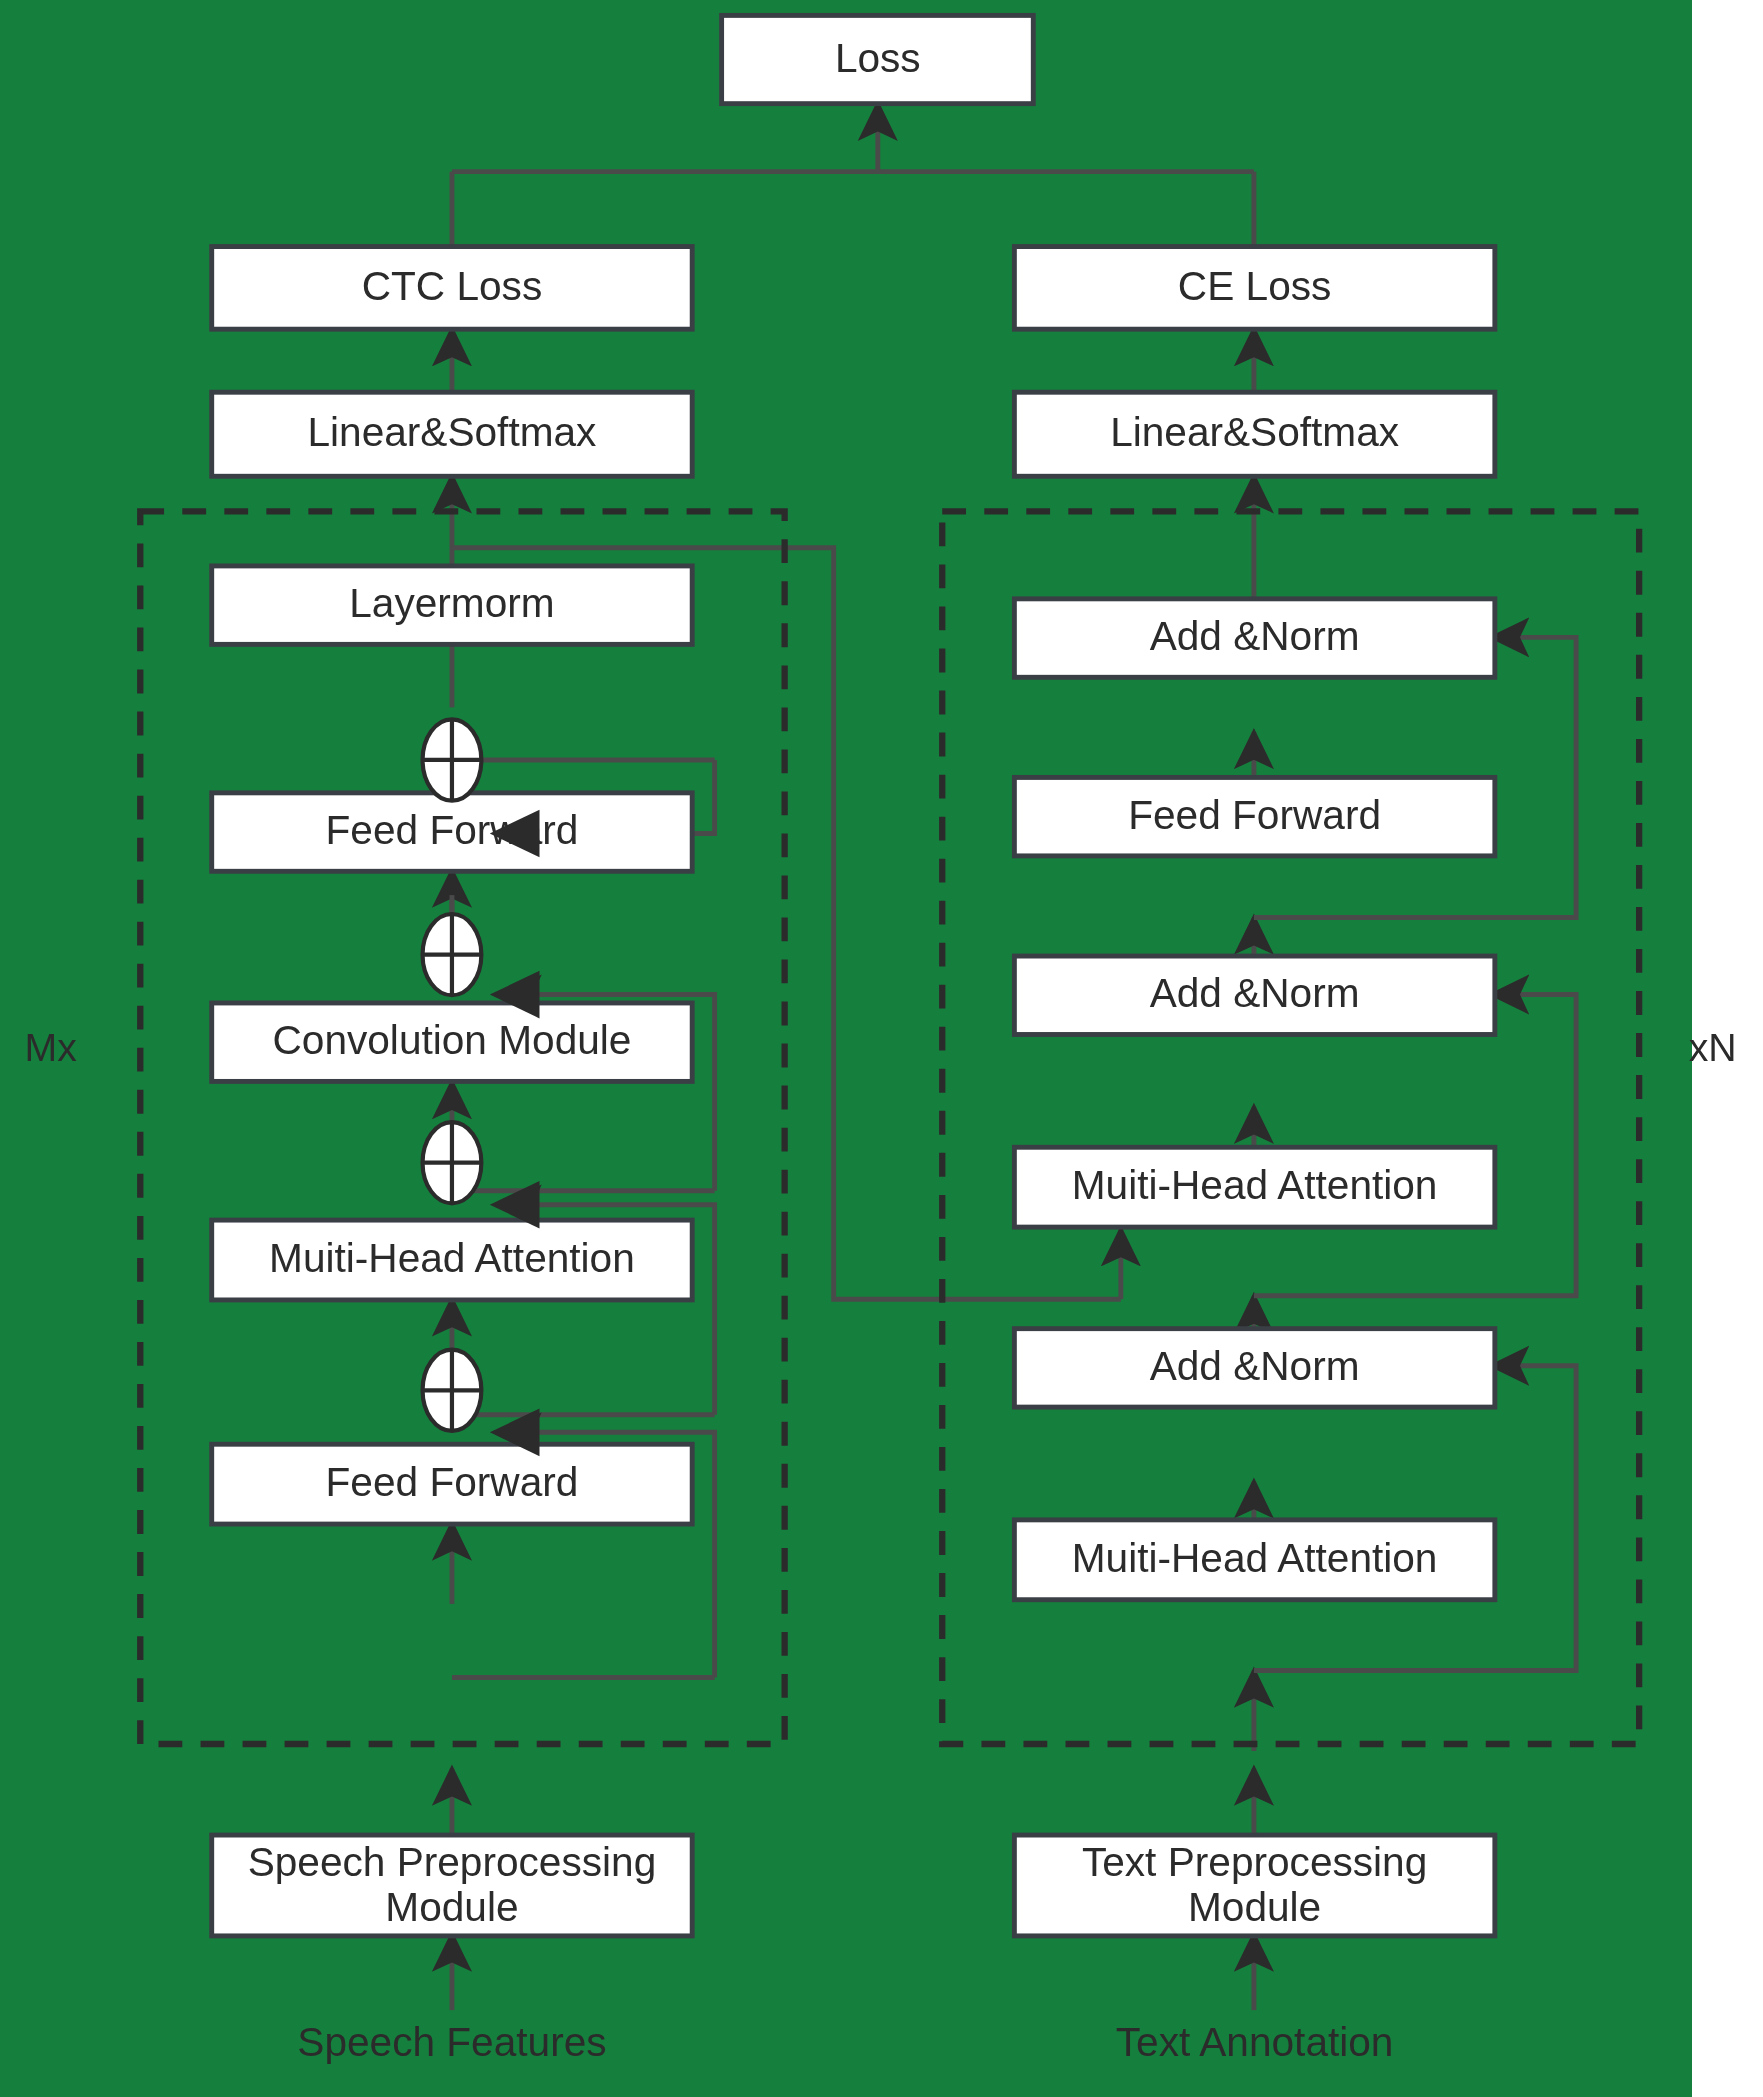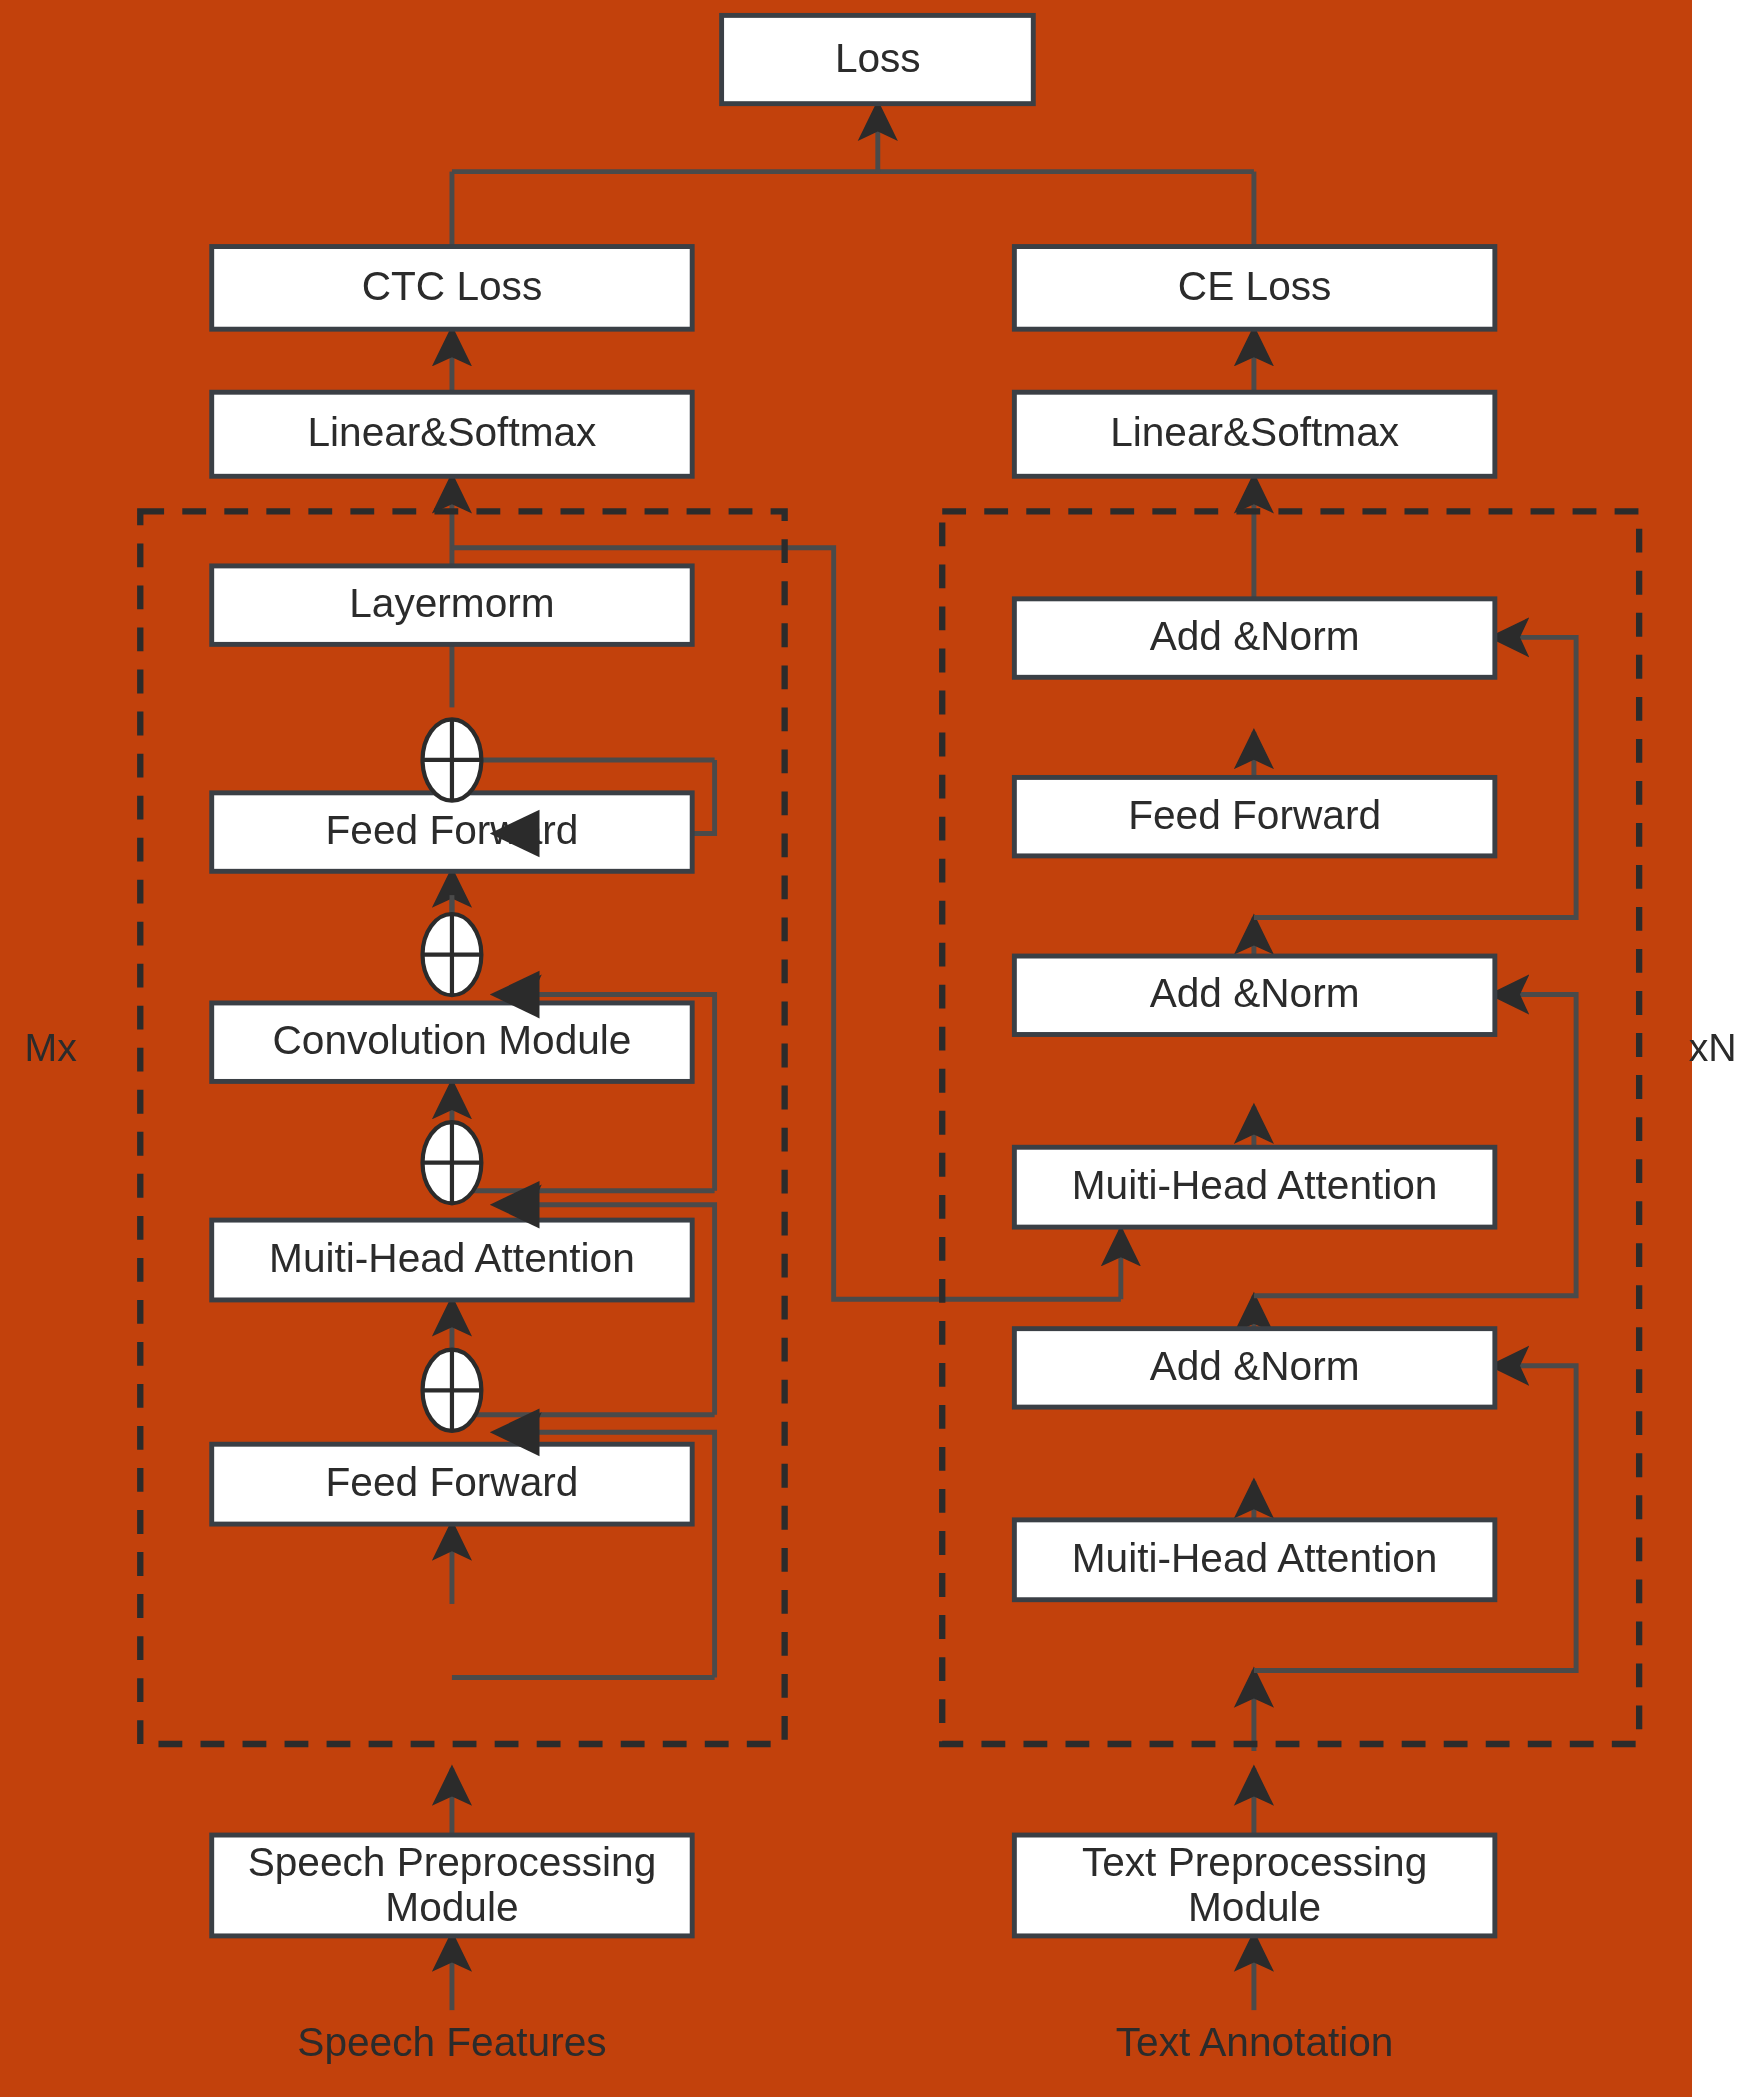--- a/index.html
+++ b/index.html
@@ -1,16 +1,16 @@
 <!DOCTYPE html>
 <html style="font-size:11.2px"><head>
 <meta charset="utf-8">
 <style>
   html,body{margin:0;padding:0;background:#ffffff;}
-  #page{position:relative;width:1692px;height:2097px;background:#c2410c;
+  #page{position:relative;width:1692px;height:2097px;background:#15803d;
         font-family:"Liberation Sans", sans-serif;}
   svg{position:absolute;top:0;left:0;width:1764px;height:2097px;}
   .boxlabel{font-family:"Liberation Sans", sans-serif;font-size:58px;fill:#2b2b2b;
             text-anchor:middle;dominant-baseline:middle;}
   .sidelabel{font-family:"Liberation Sans", sans-serif;font-size:56px;fill:#2b2b2b;
              text-anchor:middle;dominant-baseline:middle;}
   .caption{font-family:"Liberation Sans", sans-serif;font-size:58px;fill:#2b2b2b;
            text-anchor:middle;dominant-baseline:middle;}
   .nodebox{fill:#ffffff;stroke:#3a3f45;stroke-width:7;}
   .dashbox{fill:none;stroke:#2b2b2b;stroke-width:9;stroke-dasharray:34 26;}

